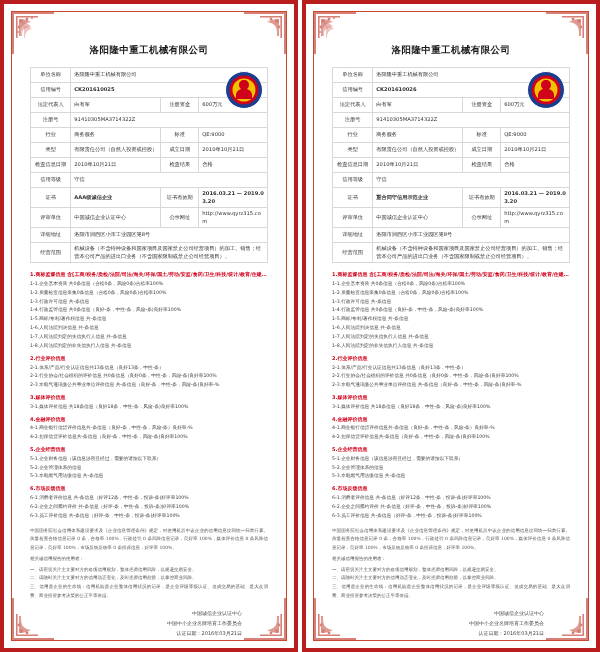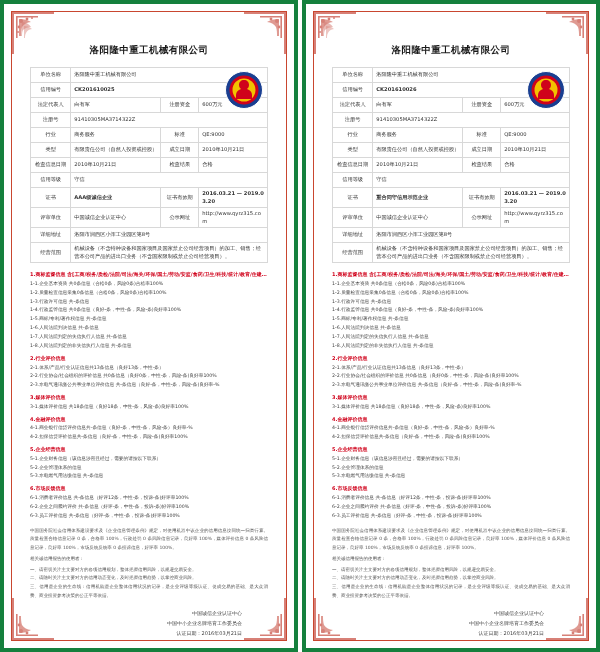--- a/index.html
+++ b/index.html
@@ -13,21 +13,21 @@
     width:600px;height:652px;
     display:flex;
     gap:4px;
     box-sizing:border-box;
   }
   .cert{
     position:relative;
     width:298px;height:652px;
     box-sizing:border-box;
     background:#ffffff;
-    border:4px solid #15803d;
+    border:4px solid #b91c1c;
     padding:3px;
   }
   .cert .inner-rule{
     position:absolute;left:7px;top:7px;right:7px;bottom:7px;
     border:1px solid #c9462f;
     pointer-events:none;
   }
   .cert .page{
     position:absolute;left:10px;top:10px;right:10px;bottom:10px;
     background:#fff;

